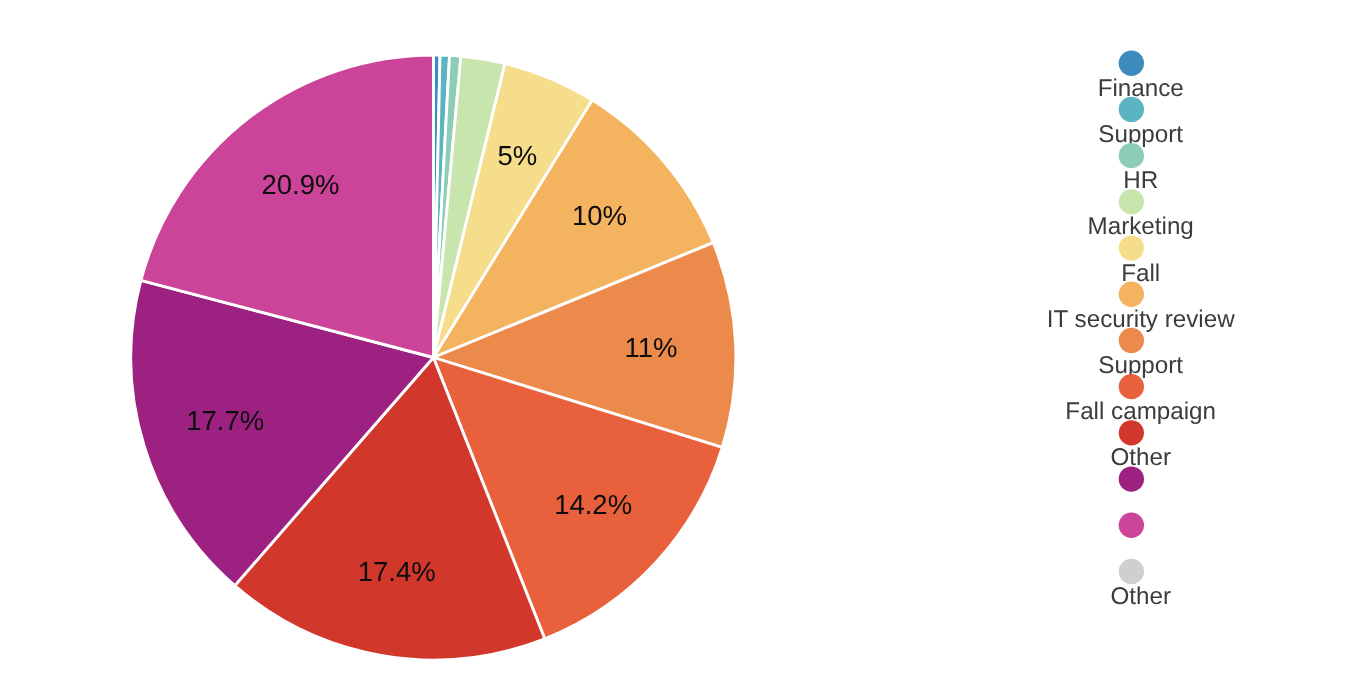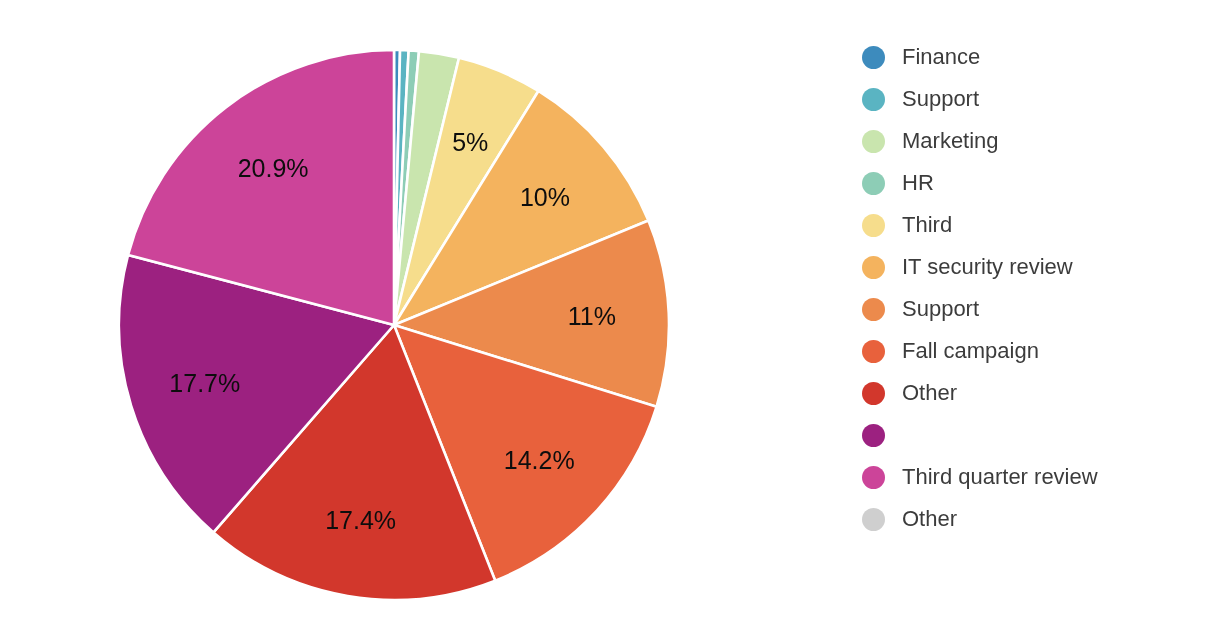--- a/index.html
+++ b/index.html
@@ -51,22 +51,23 @@
 
   
   #legend {
     position: absolute;
     left: 862px;
     top: 46px;
     width: 350px;
   }
   .legend-item {
     display: flex;
-    align-items: flex-start;
+    align-items: center;
     height: 42px;
+    flex-direction: column;
   }
   .legend-swatch {
     width: 23px;
     height: 23px;
     border-radius: 50%;
     flex: 0 0 auto;
     margin-right: 17px;
   }
   .legend-label {
     font-family: "Liberation Sans", sans-serif;
@@ -111,30 +112,30 @@
   <div id="legend">
       <div class="legend-item">
         <span class="legend-swatch" style="background: rgb(61, 139, 189);"></span>
         <span class="legend-label">Finance</span>
       </div>
       <div class="legend-item">
         <span class="legend-swatch" style="background: rgb(90, 180, 194);"></span>
         <span class="legend-label">Support</span>
       </div>
       <div class="legend-item">
+        <span class="legend-swatch" style="background: rgb(141, 205, 182);"></span>
+        <span class="legend-label">HR</span>
+      </div>
+      <div class="legend-item">
         <span class="legend-swatch" style="background: rgb(201, 229, 174);"></span>
         <span class="legend-label">Marketing</span>
       </div>
       <div class="legend-item">
-        <span class="legend-swatch" style="background: rgb(141, 205, 182);"></span>
-        <span class="legend-label">HR</span>
-      </div>
-      <div class="legend-item">
         <span class="legend-swatch" style="background: rgb(246, 221, 140);"></span>
-        <span class="legend-label">Third</span>
+        <span class="legend-label">Fall</span>
       </div>
       <div class="legend-item">
         <span class="legend-swatch" style="background: rgb(244, 179, 94);"></span>
         <span class="legend-label">IT security review</span>
       </div>
       <div class="legend-item">
         <span class="legend-swatch" style="background: rgb(236, 138, 76);"></span>
         <span class="legend-label">Support</span>
       </div>
       <div class="legend-item">
@@ -143,21 +144,20 @@
       </div>
       <div class="legend-item">
         <span class="legend-swatch" style="background: rgb(210, 55, 44);"></span>
         <span class="legend-label">Other</span>
       </div>
       <div class="legend-item">
         <span class="legend-swatch" style="background: rgb(156, 33, 128);"></span>
       </div>
       <div class="legend-item">
         <span class="legend-swatch" style="background: rgb(204, 68, 153);"></span>
-        <span class="legend-label">Third quarter review</span>
       </div>
       <div class="legend-item">
         <span class="legend-swatch" style="background: rgb(207, 207, 207);"></span>
         <span class="legend-label">Other</span>
       </div>
     </div>
 
 </div>
 
 </body></html>

